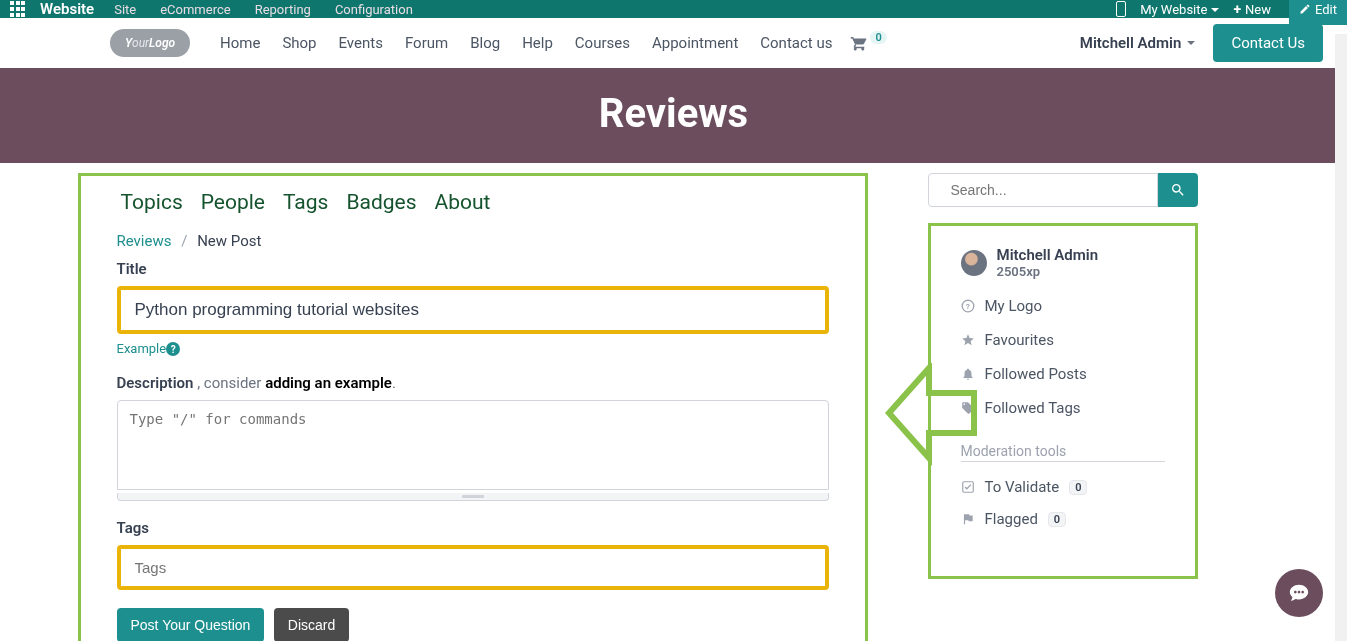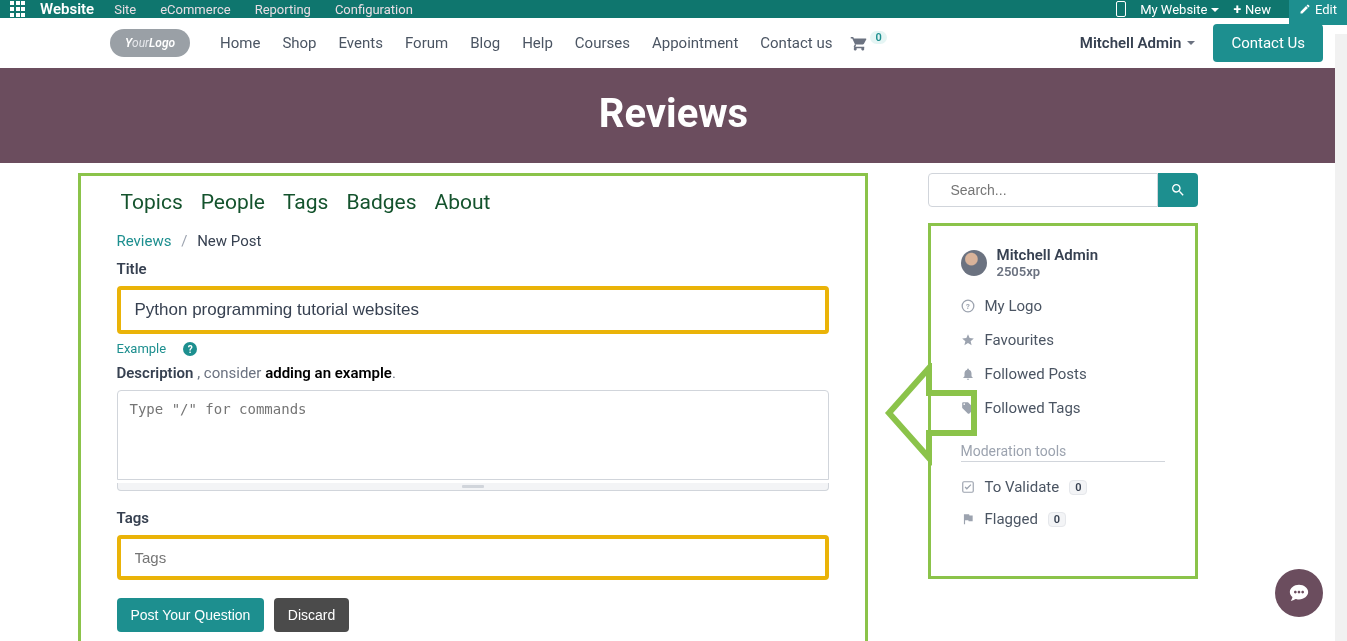--- a/index.html
+++ b/index.html
@@ -48,21 +48,21 @@
   .breadcrumb { font-size:15px; margin-bottom: 10px; }
   .breadcrumb a { color:#1d8f8f; }
   .breadcrumb .sep { color:#9ca3af; margin: 0 6px; }
   .breadcrumb .current { color:#374151; }
 
   label.field-label { font-weight:600; display:block; margin-bottom:8px; font-size:15px; }
   label.field-label .hint { font-weight:400; color:#6b7280; }
   label.field-label .hint strong { font-weight:600; color:#000000; }
   .input, .tags-input { width:100%; border:4px solid #eab308; border-radius:4px; padding:10px 14px; font-size:17px; color:#374151; background:#fff; }
   .input { margin-bottom:6px; }
-  .example-link { color:#1d8f8f; font-size:13px; display:inline-flex; align-items:flex-end; gap:17px; margin-bottom:8px; }
+  .example-link { color:#1d8f8f; font-size:13px; display:inline-flex; align-items:flex-end; gap:0; margin-bottom:18px; }
   .help-circle { width:14px; height:14px; border-radius:50%; background:#1d8f8f; color:#fff; font-size:10px; display:inline-flex; align-items:center; justify-content:center; font-weight:bold;}
   .editor { width:100%; min-height:90px; border:1px solid #d1d5db; border-radius:4px 4px 0 0; padding:10px 12px; color:#9ca3af; font-size:14px; background:#fff; resize:none; }
   .editor-handle { height:8px; border:1px solid #d1d5db; border-top:none; background:#f3f4f6; display:flex; align-items:center; justify-content:center; border-radius:0 0 4px 4px; margin-bottom:18px;}
   .editor-handle .grip { width:22px; height:3px; background:#d1d5db; border-radius:1px;}
   .tags-input { color:#9ca3af; font-size:15px; margin-bottom:18px;}
   .btn-primary { background:#1d8f8f; color:#fff; padding:9px 14px; border:none; border-radius:4px; font-size:14px; margin-right:6px; cursor:pointer; }
   .btn-secondary { background:#4b4b4b; color:#fff; padding:9px 14px; border:none; border-radius:4px; font-size:14px; cursor:pointer; }
 
   
   .arrow-wrap { position:absolute; left: 880px; top: 200px; }

